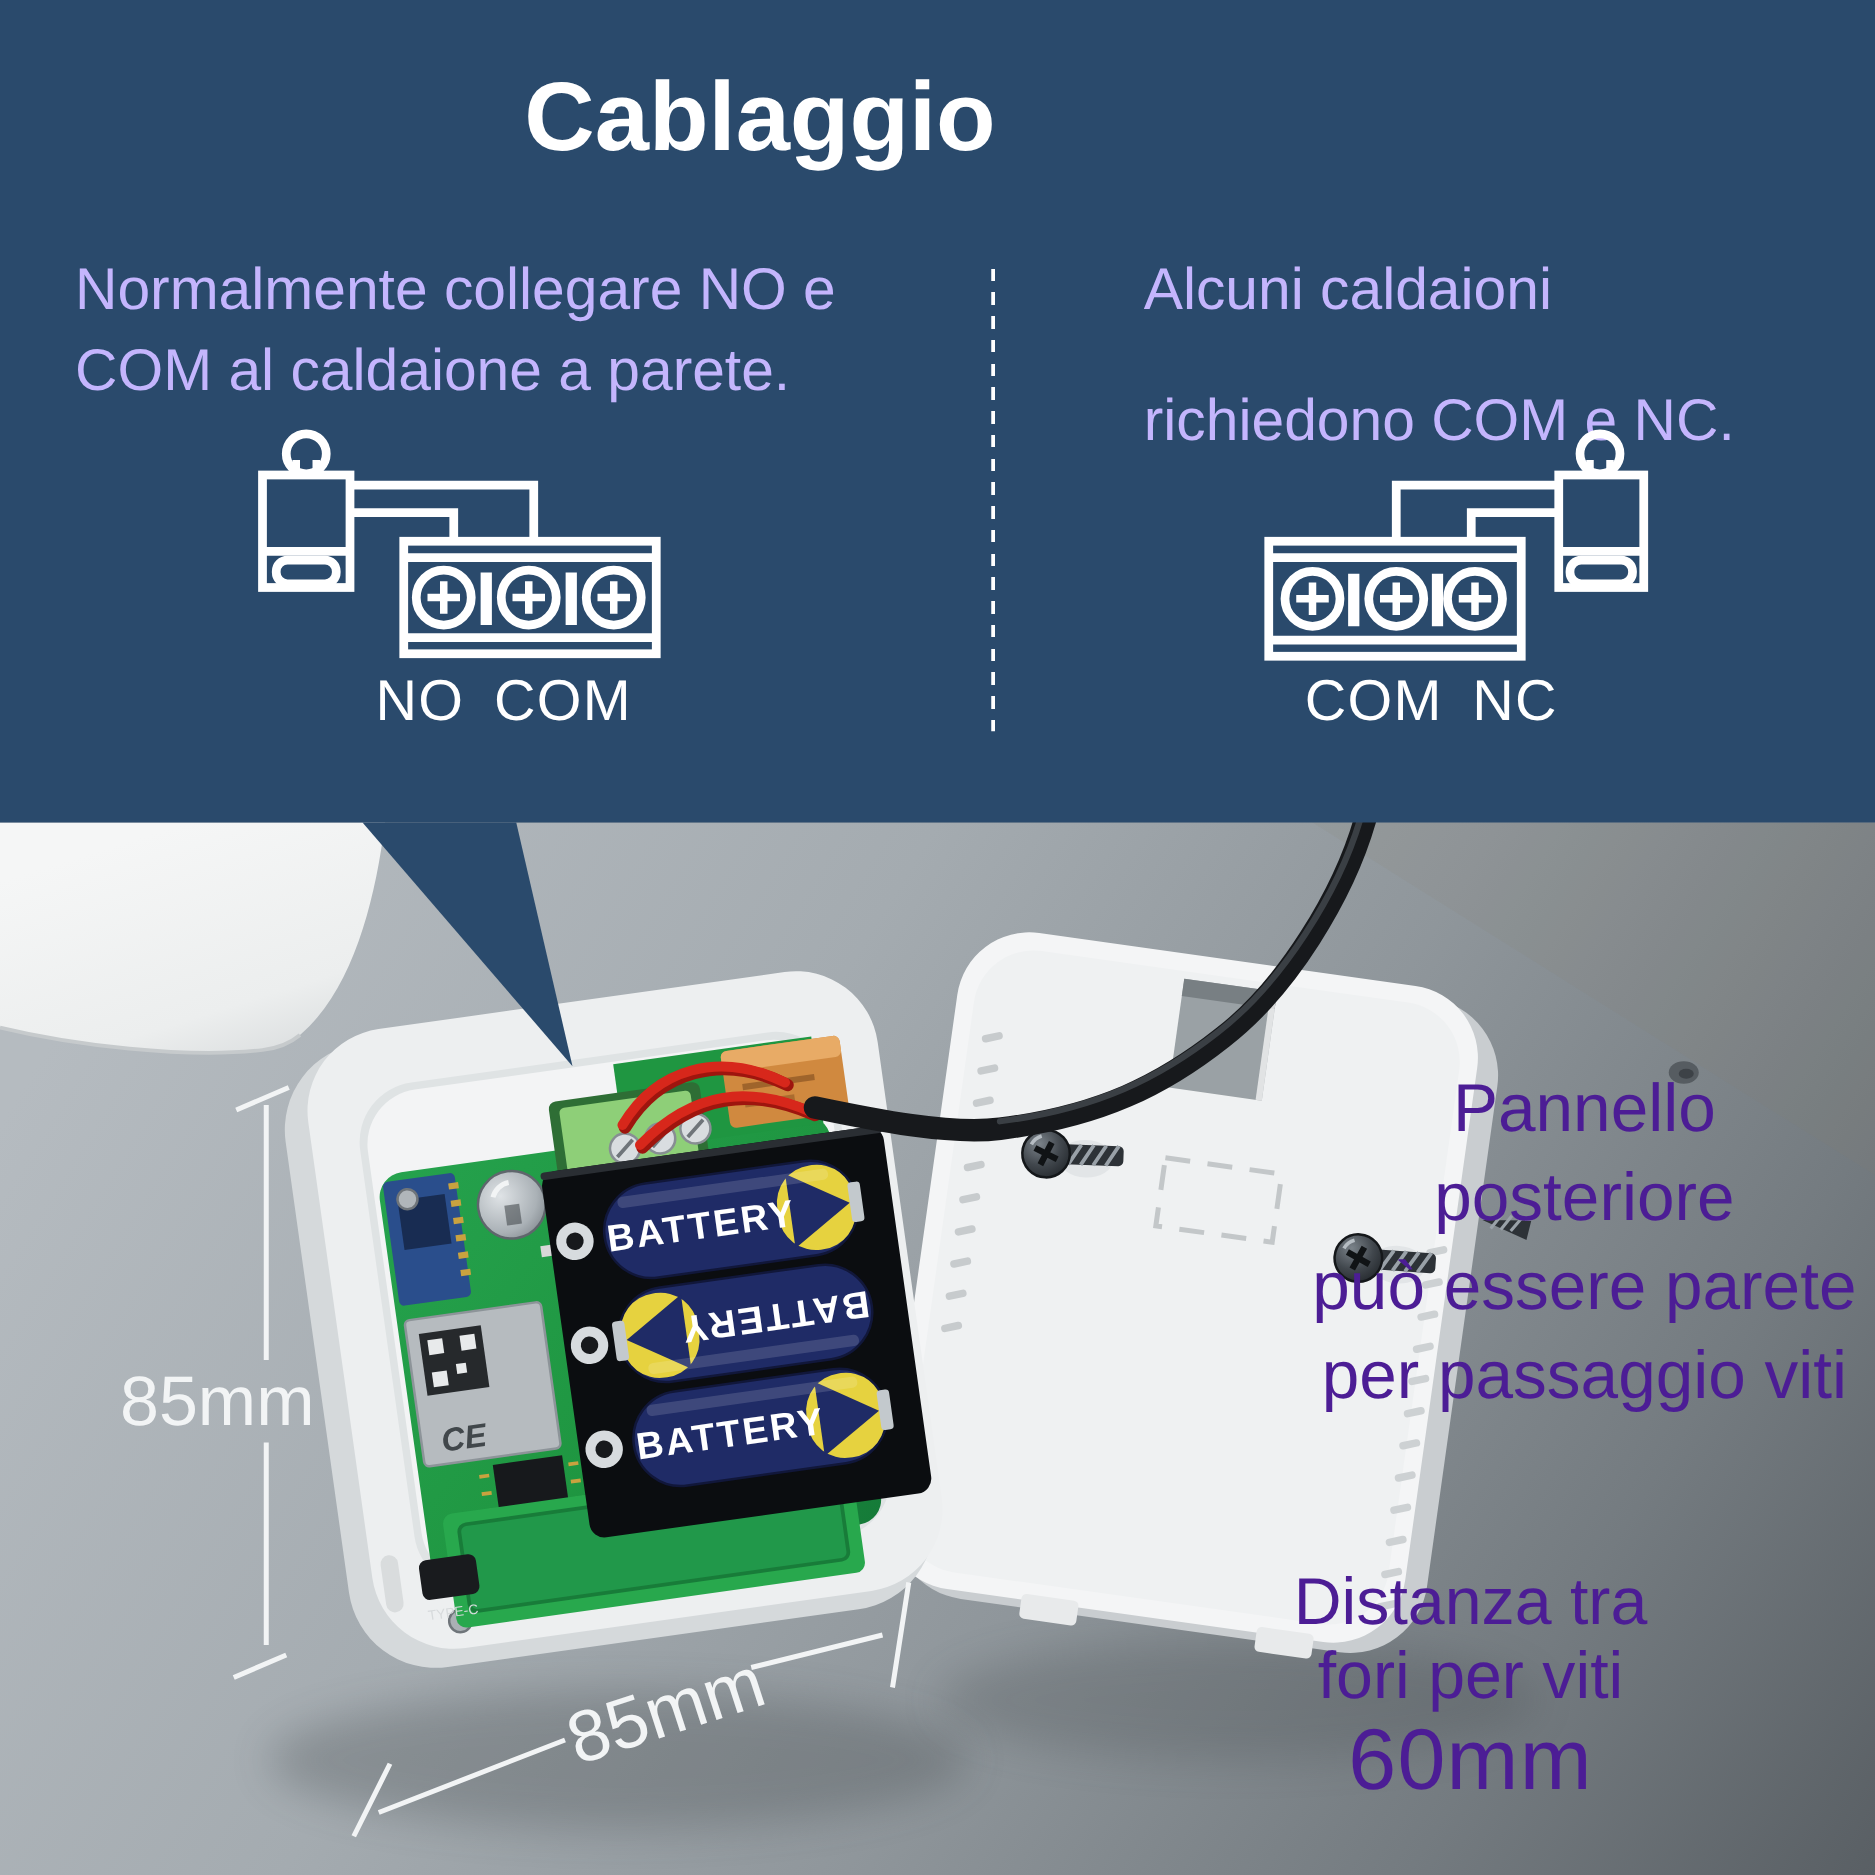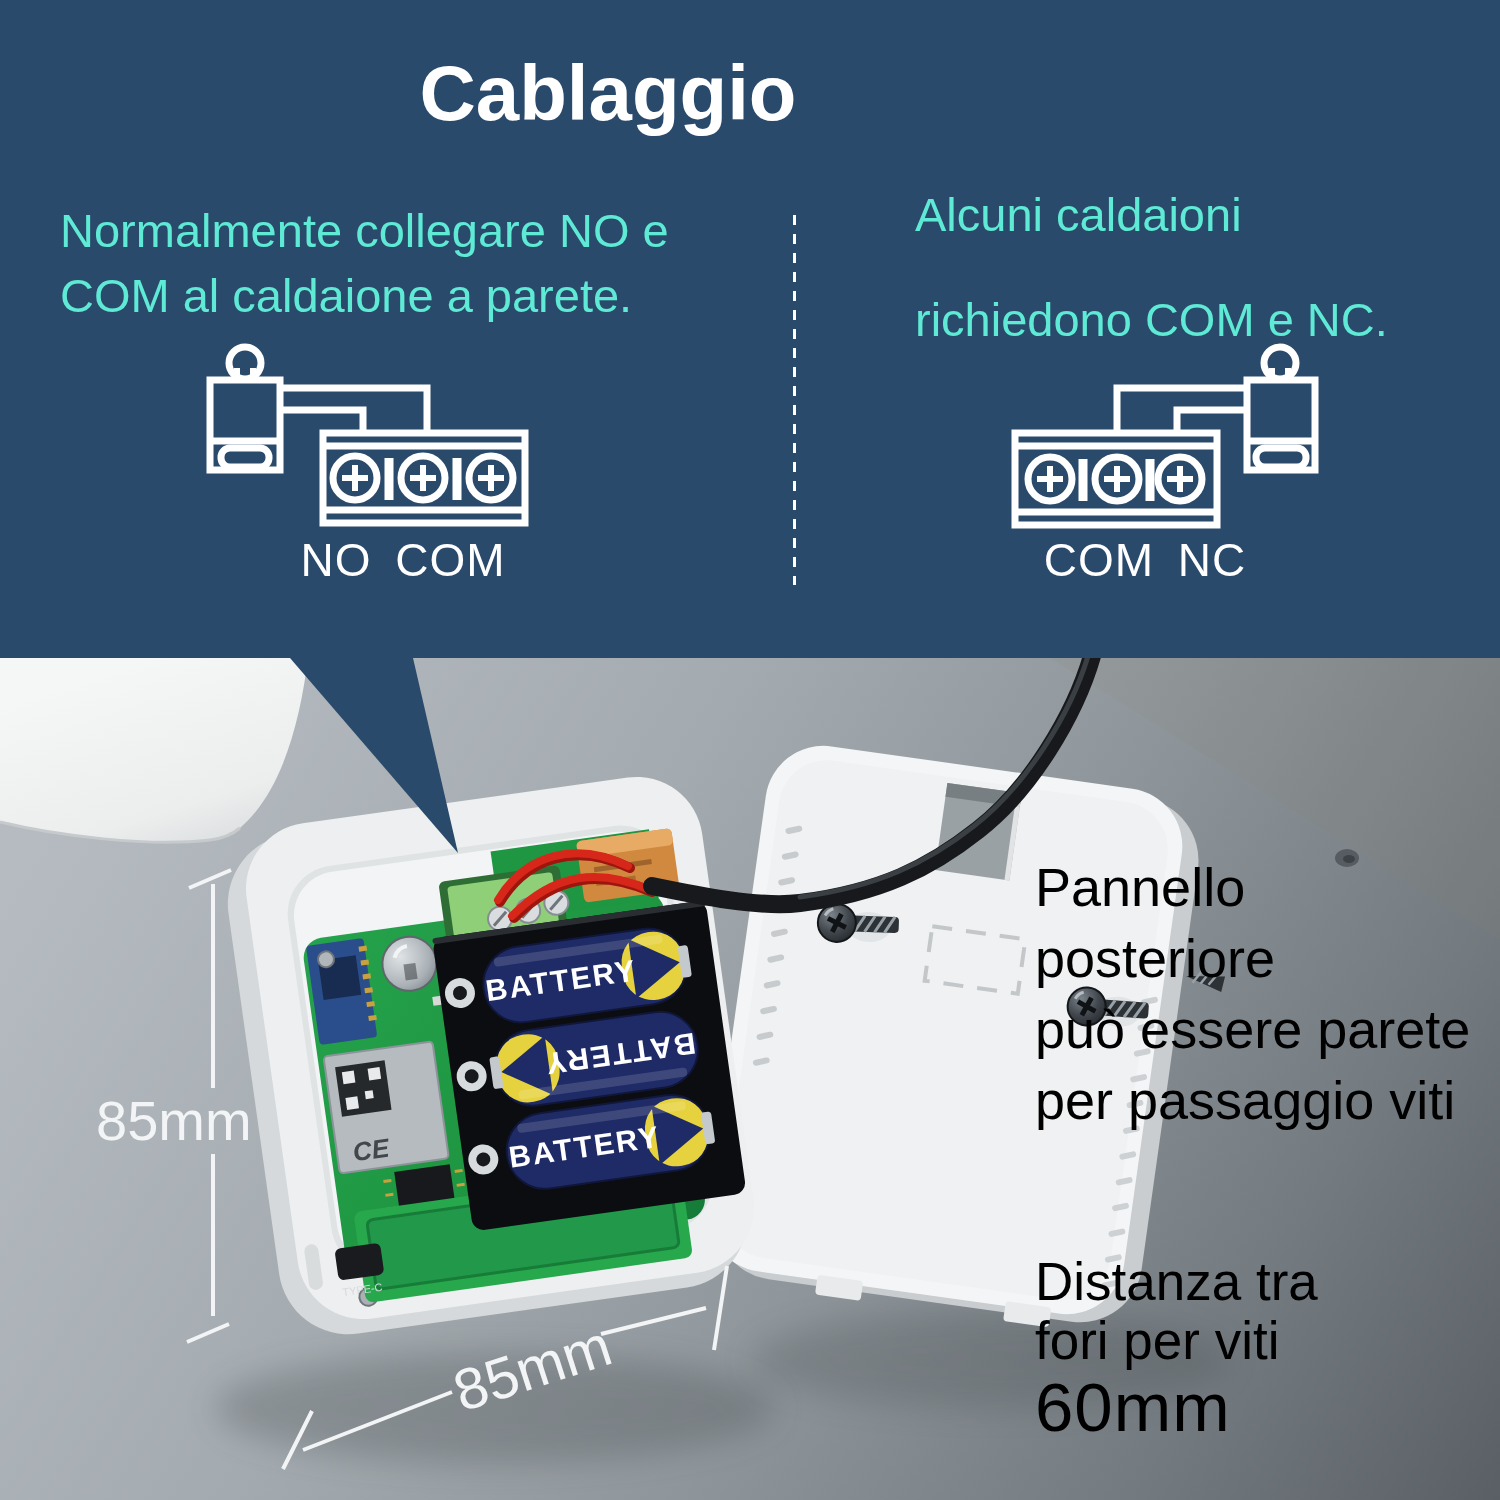--- a/index.html
+++ b/index.html
@@ -2,30 +2,30 @@
 <html><head>
 <meta charset="utf-8">
 <style>
   html,body{margin:0;padding:0;background:#ffffff;font-family:"Liberation Sans",sans-serif;}
   .canvas{position:relative;width:1500px;height:1500px;overflow:hidden;background:#8d9499;}
 
   
   .header{position:absolute;left:0;top:0;width:1500px;height:658px;background:#2a4a6c;}
   .title{position:absolute;left:0;top:48px;width:1216px;text-align:center;
          color:#fff;font-size:78px;font-weight:bold;letter-spacing:0px;}
-  .note{position:absolute;color:#5eead4;font-size:47px;line-height:65px;font-weight:400;}
+  .note{position:absolute;color:#c4b5fd;font-size:47px;line-height:65px;font-weight:400;}
   .note-left{left:60px;top:198px;width:680px;}
-  .note-right{left:915px;top:182px;width:560px;}
+  .note-right{left:915px;top:198px;width:560px;}
   .divider{position:absolute;left:793px;top:215px;width:3px;height:370px;
            background:repeating-linear-gradient(to bottom,#fff 0 10px,transparent 10px 19px);}
   .diagram{position:absolute;}
   .diagram svg text{fill:#fff;font-family:"Liberation Sans",sans-serif;}
 
   
-  .photo-note{position:absolute;color:#000000;}
+  .photo-note{position:absolute;color:#4c1d95;text-align:center;}
   .note-backpanel{left:1035px;top:852px;font-size:54px;line-height:71px;}
   .note-distance{left:1035px;top:1252px;font-size:53px;line-height:59px;}
   .distance-value{font-size:69px;font-weight:normal;letter-spacing:1px;margin-top:8px;}
   .photo-note span{display:block;}
 
   svg{display:block;}
   .dim-text{fill:#f2f4f5;font-family:"Liberation Sans",sans-serif;}
 </style>
 </head>
 <body>

